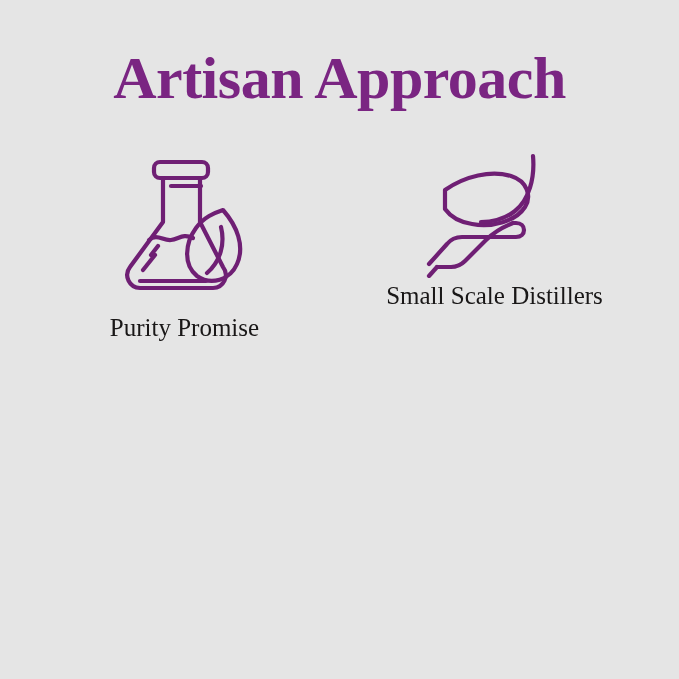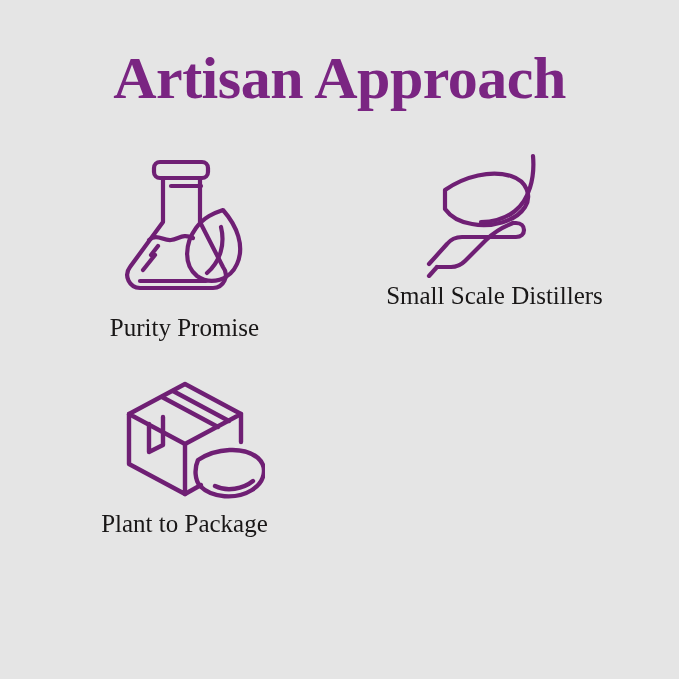--- a/index.html
+++ b/index.html
@@ -127,37 +127,15 @@
 
           <path d="M14 116 l18 -20 c4 -5 9 -7 15 -7 h24"></path>
           <path d="M71 89 h30 c5 0 8 -3 8 -7 c0 -4 -3 -7 -8 -7 h-3"></path>
           <path d="M98 75 c-10 4 -20 10 -27 17 l-21 21 c-4 4 -8 6 -14 6 h-14"></path>
           <path d="M22 119 l-8 9"></path>
         </svg>
       </div>
       <div class="feature-label">Small Scale Distillers</div>
     </div>
 
-    <div class="feature row-two">
-      <div class="feature-icon">
-        <svg viewBox="0 0 160 130" fill="none" stroke="#6f1f74" stroke-width="4.4" stroke-linecap="round" stroke-linejoin="round" aria-hidden="true">
-
-          <path d="M80 8 L136 38 L80 68 L24 38 Z"></path>
-
-          <path d="M24 38 v50 L80 118 V68"></path>
-
-          <path d="M136 38 v28"></path>
-          <path d="M80 118 l16 -9"></path>
-
-          <path d="M57 21 L113 51"></path>
-          <path d="M68 15 L124 45"></path>
-
-          <path d="M44 48 v28 l14 -7 v-28"></path>
-
-          <path d="M93 84 c18 -12 46 -14 60 -2 c10 9 7 24 -6 32 c-16 10 -40 8 -52 -4 c-5 -6 -6 -17 -2 -26 z"></path>
-          <path d="M148 105 c-10 8 -26 11 -38 5"></path>
-        </svg>
-      </div>
-      <div class="feature-label">Plant to Package</div>
-    </div>
 
   </div>
 </div>
 
 </body></html>

